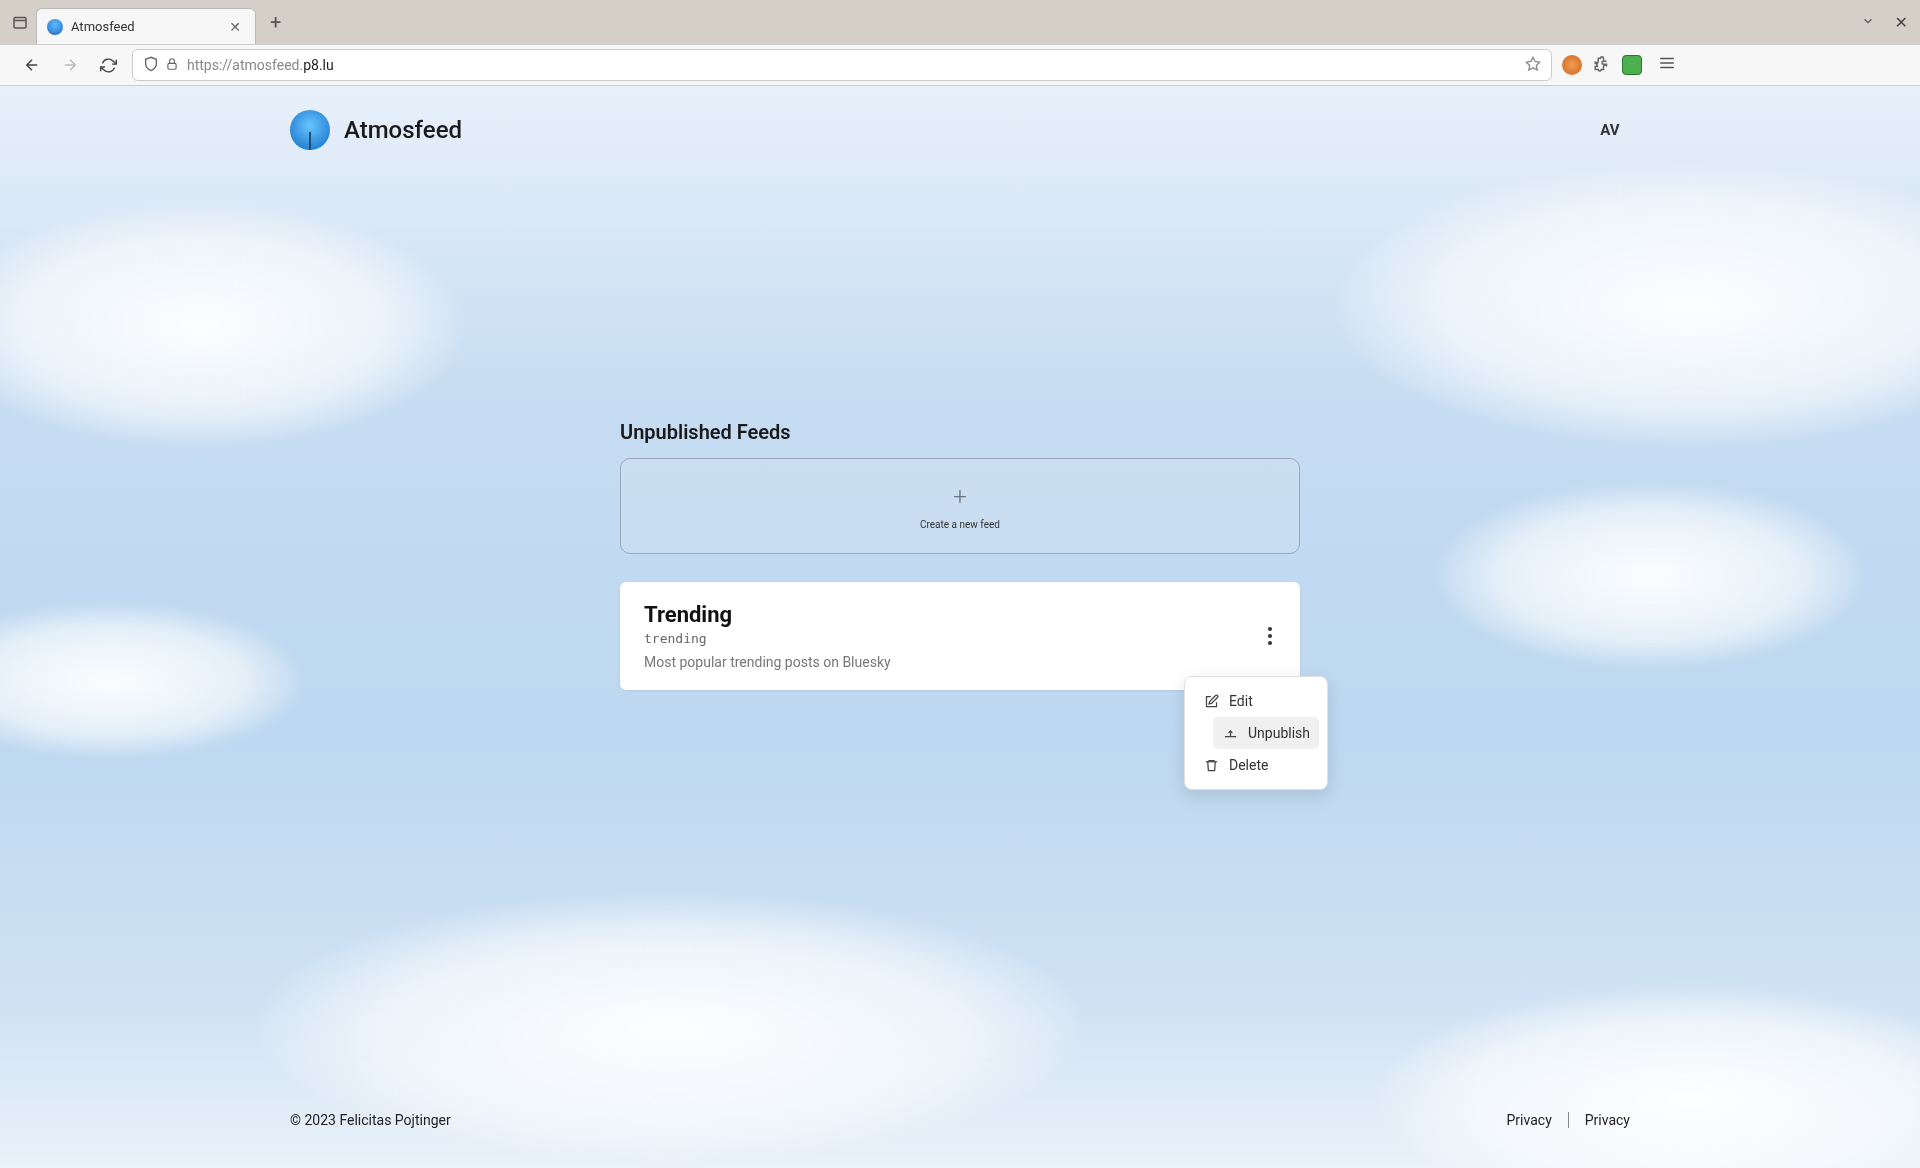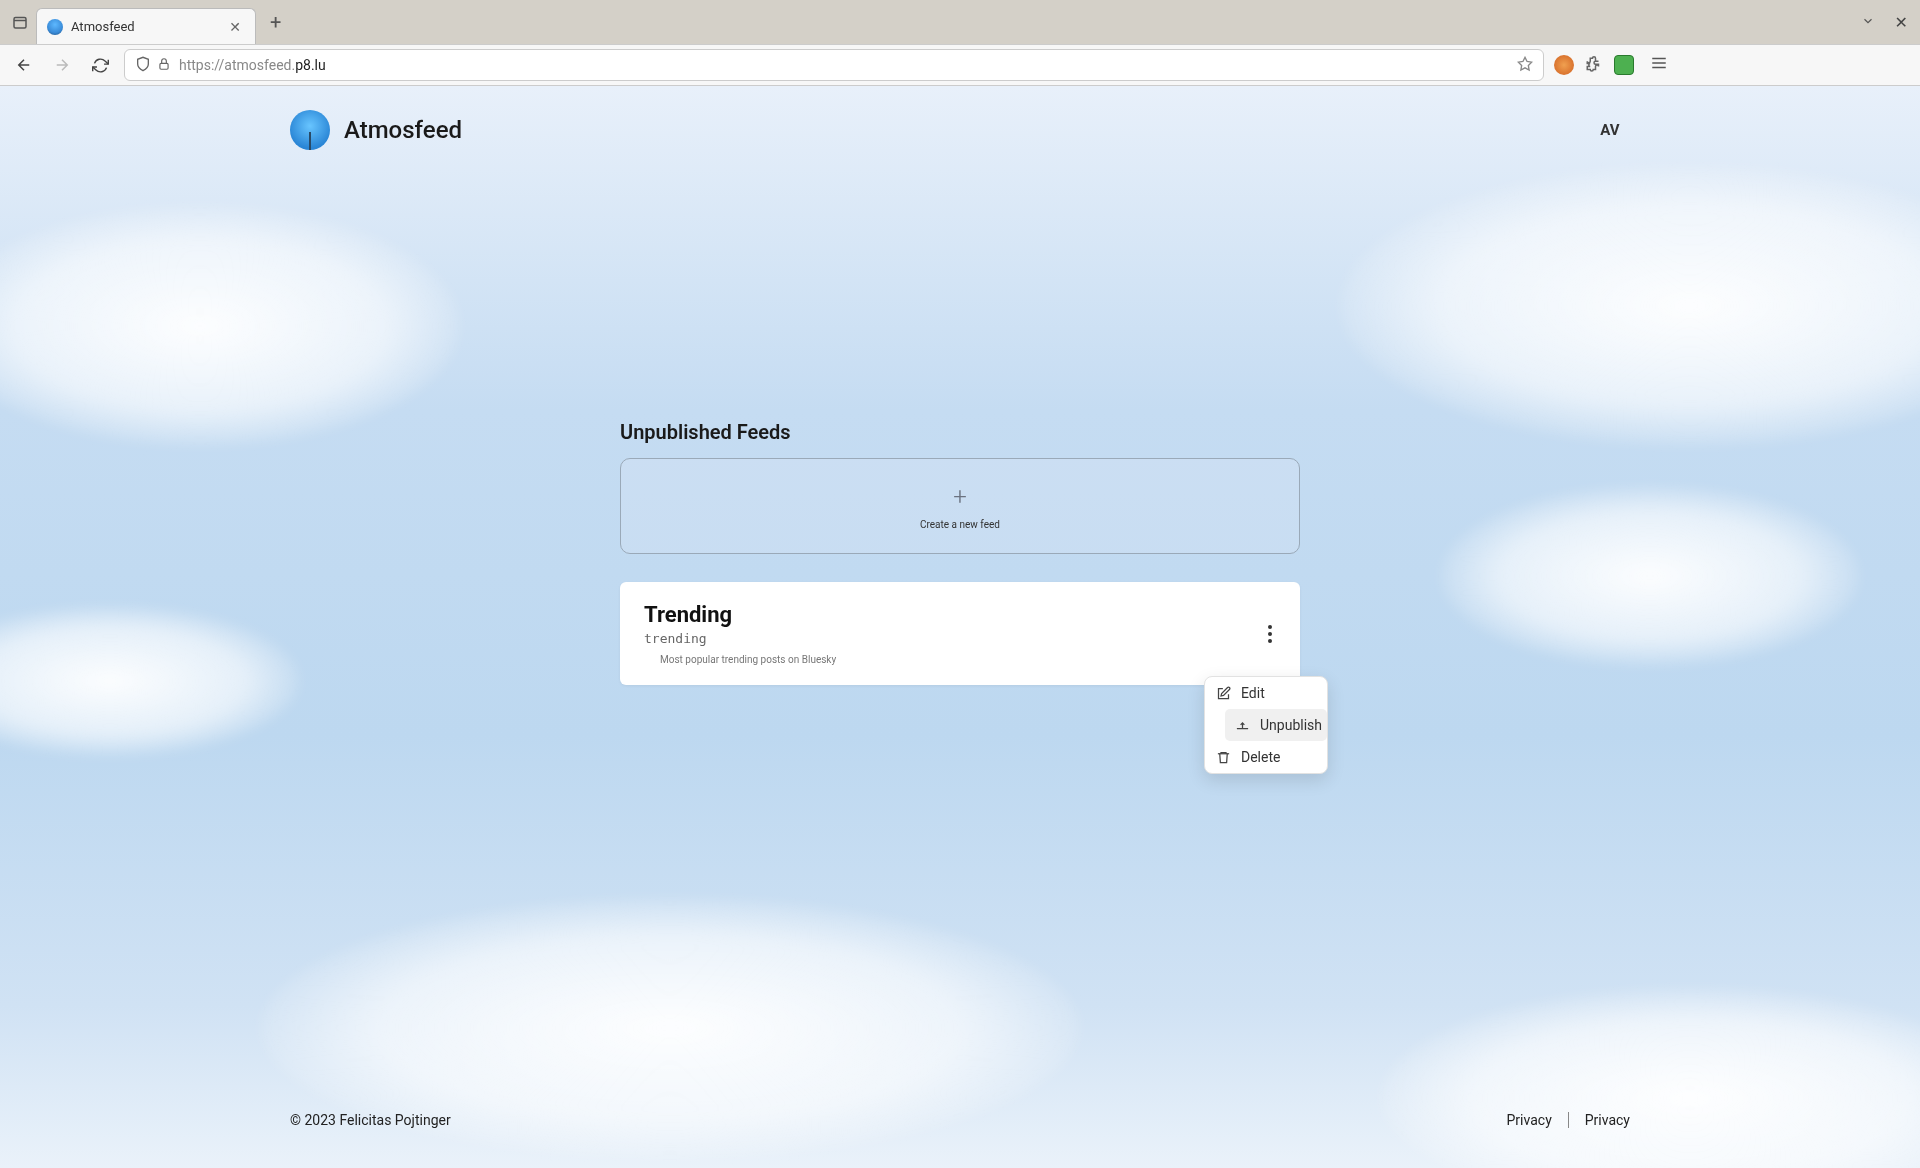--- a/index.html
+++ b/index.html
@@ -48,21 +48,21 @@
 .tab-title { font-size: 13px; color: #333; flex: 1; }
 .tab-close { font-size: 14px; color: #666; cursor: pointer; padding: 0 4px; }
 .new-tab { font-size: 20px; color: #555; cursor: pointer; padding: 0 10px; }
 .chrome-right { margin-left: auto; display: flex; gap: 12px; align-items: center; color: #444; }
 .chrome-right span { cursor: pointer; padding: 4px; }
 
 .toolbar {
   display: flex;
   align-items: center;
   height: 42px;
-  padding: 0 10px;
+  padding: 0 18px;
   gap: 10px;
   background: #f7f7f7;
   border-top: 1px solid #ccc;
   border-bottom: 1px solid #ccc;
 }
 .nav-btn {
   width: 28px; height: 28px;
   display: flex; align-items: center; justify-content: center;
   color: #444; cursor: pointer; font-size: 16px;
 }
@@ -164,21 +164,21 @@
 
 .feed-card {
   background: #fff;
   border-radius: 6px;
   padding: 20px 24px;
   position: relative;
   box-shadow: 0 1px 3px rgba(0,0,0,0.06);
 }
 .feed-name { font-size: 22px; font-weight: 700; color: #111; }
 .feed-slug { font-family: ui-monospace, Menlo, monospace; font-size: 13px; color: #666; margin-top: 4px; }
-.feed-desc { font-size: 10px; color: #777; margin-top: 8px; margin-left: 16px; }
+.feed-desc { font-size: 14px; color: #777; margin-top: 8px; }
 .kebab {
   position: absolute;
   right: 22px;
   top: 50%;
   transform: translateY(-50%);
   cursor: pointer;
   padding: 6px;
   color: #333;
   font-size: 18px;
   line-height: 4px;
@@ -186,22 +186,22 @@
 .kebab span { display:block; width:4px; height:4px; background:#333; border-radius:50%; margin:3px 0; }
 
 .dropdown {
   position: absolute;
   right: -28px;
   top: 94px;
   background: #fff;
   border: 1px solid #e2e2e2;
   border-radius: 8px;
   box-shadow: 0 6px 18px rgba(0,0,0,0.12);
-  padding: 0;
-  width: 124px;
+  padding: 8px;
+  width: 144px;
   z-index: 10;
 }
 .dropdown-item {
   display: flex;
   align-items: center;
   gap: 10px;
   padding: 8px 10px;
   font-size: 14px;
   color: #333;
   border-radius: 5px;

